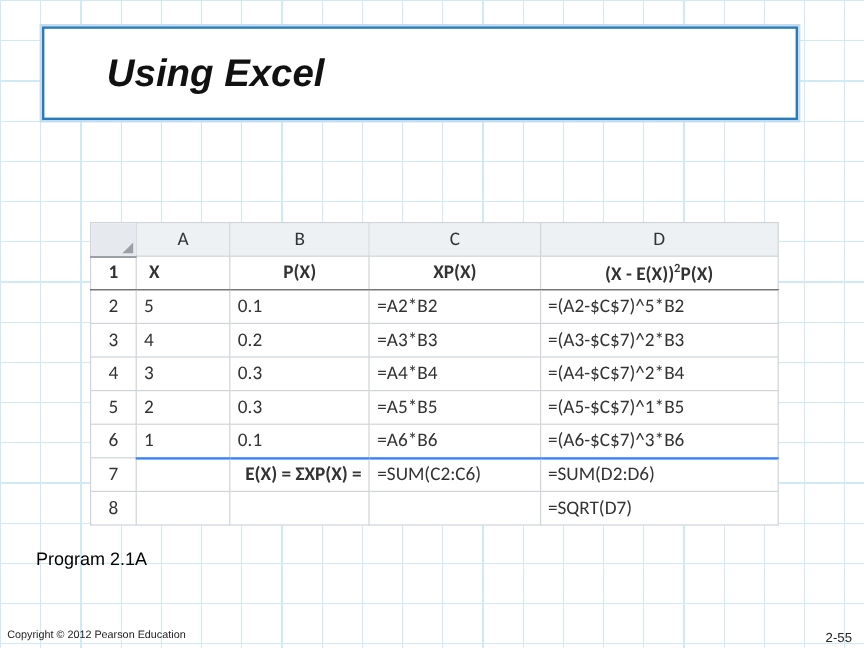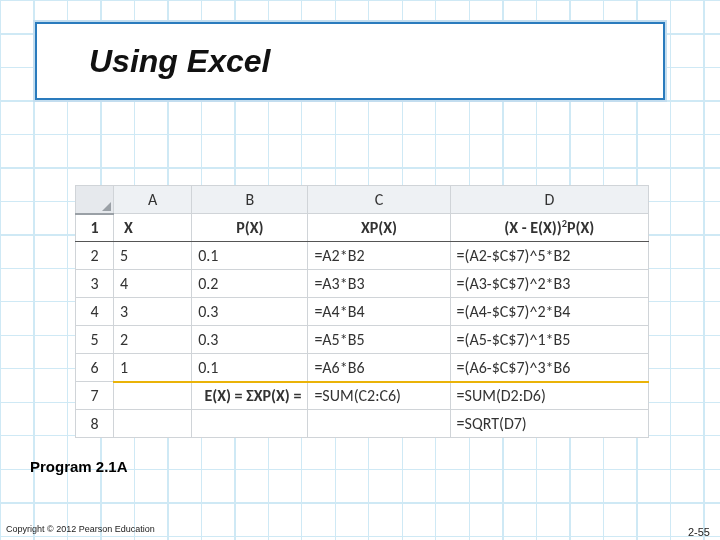--- a/index.html
+++ b/index.html
@@ -85,26 +85,26 @@
   .ss .rowhdr {
     background: #eef1f4;
     text-align: center;
     color: #333;
   }
   .ss .data td { background: #fff; }
   .ss .hdrrow td { font-weight: bold; text-align: center; }
   .ss .hdrrow td.tl { text-align: left; padding-left: 10px; }
   .ss .hdrrow td { border-bottom: 1px solid #555; }
   .ss .data td.l { text-align: left; }
-  .ss .sumrow td { border-top: 2px solid #eab308; }
+  .ss .sumrow td { border-top: 2px solid #3b82f6; }
   .ss .sumrow td.label { text-align: right; font-weight: bold; }
   .caption {
     position: absolute;
     left: 30px; top: 458px;
-    font-size: 15px; font-weight: bold;
+    font-size: 15px; font-weight: normal;
   }
   .copyright {
     position: absolute;
     left: 6px; bottom: 6px;
     font-size: 9px; color: #222; text-align: center;
   }
   .pagenum {
     position: absolute;
     right: 10px; bottom: 2px;
     font-size: 11px; color: #222;

